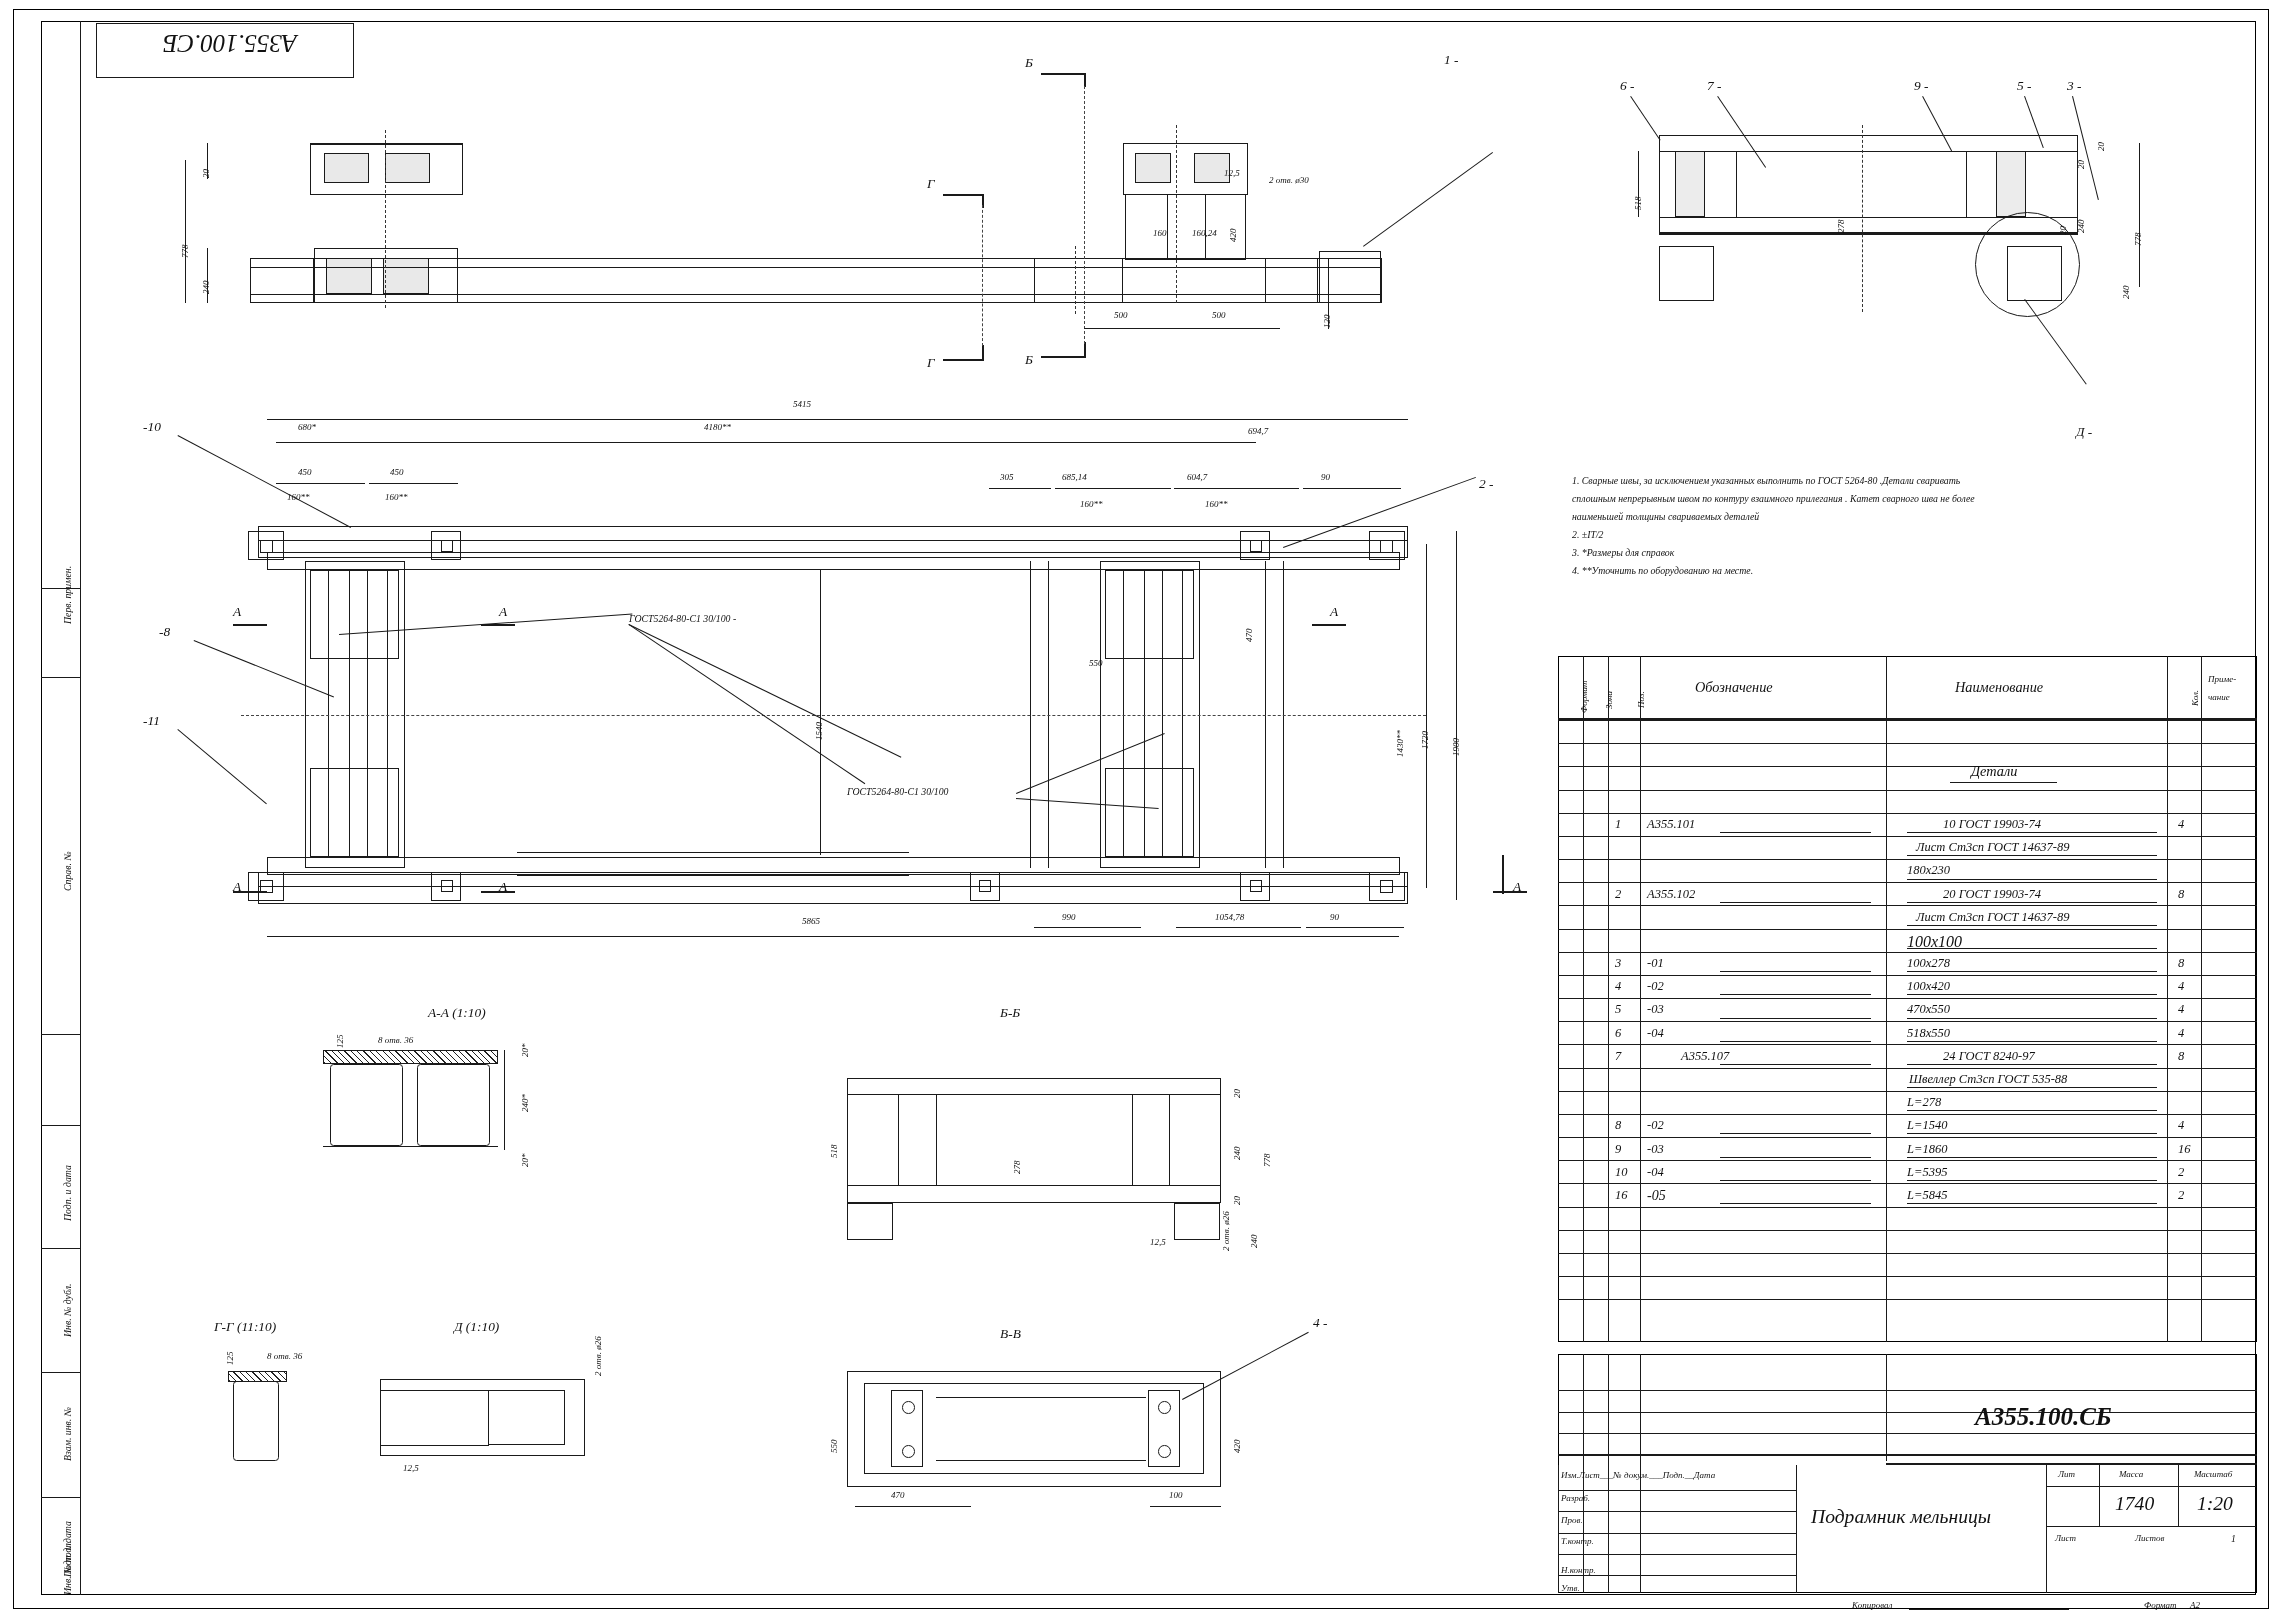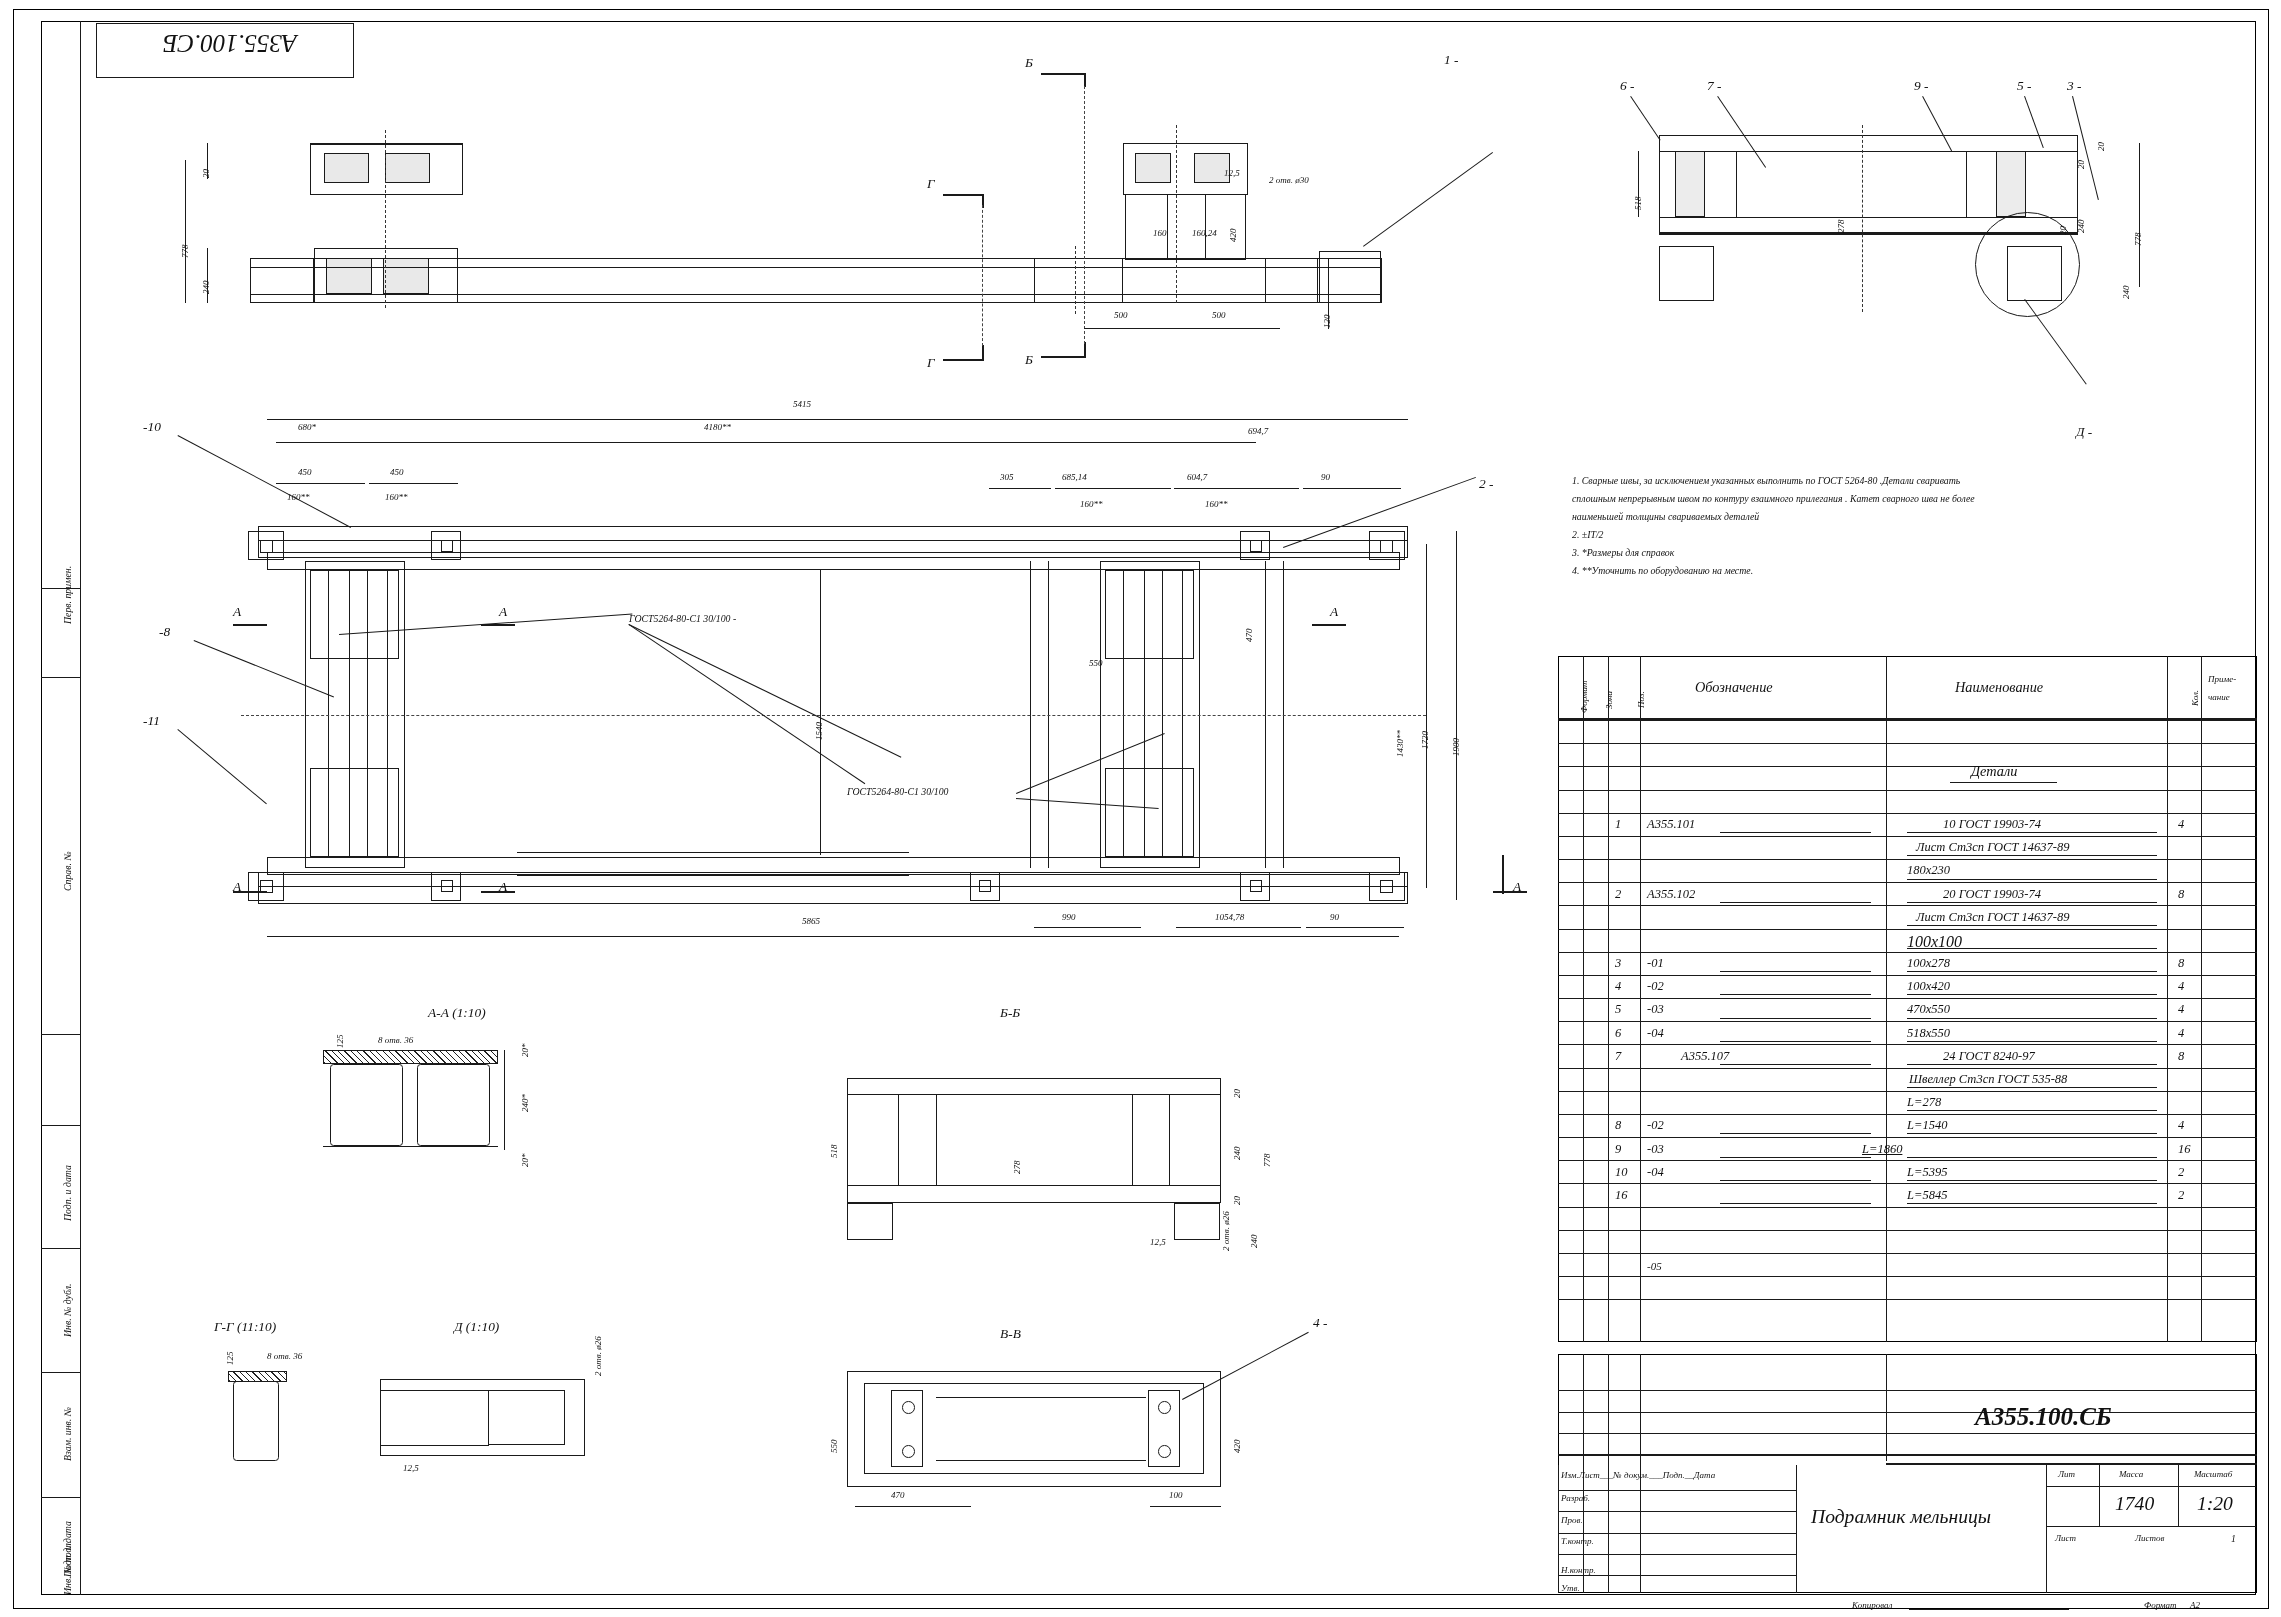--- a/index.html
+++ b/index.html
@@ -490,30 +490,30 @@
       <div class="txt" style="left: 1615px; top: 1118px; font-size: 12.5px;">8</div>
       <div class="txt" style="left: 1647px; top: 1118px; font-size: 12.5px;">-02</div>
       <div class="ln h" style="left: 1720px; top: 1133px; width: 151px;"></div>
       <div class="txt" style="left: 2178px; top: 1118px; font-size: 12.5px;">4</div>
       <div class="txt" style="left: 1907px; top: 1118px; font-size: 12.5px;">L=1540</div>
       <div class="ln h" style="left: 1907px; top: 1133px; width: 250px;"></div>
       <div class="txt" style="left: 1615px; top: 1142px; font-size: 12.5px;">9</div>
       <div class="txt" style="left: 1647px; top: 1142px; font-size: 12.5px;">-03</div>
       <div class="ln h" style="left: 1720px; top: 1157px; width: 151px;"></div>
       <div class="txt" style="left: 2178px; top: 1142px; font-size: 12.5px;">16</div>
-      <div class="txt" style="left: 1862px; top: 1142px; font-size: 12.5px; text-decoration: underline;">L=1860</div>
+      <div class="txt" style="left: 1907px; top: 1142px; font-size: 12.5px;">L=1860</div>
       <div class="ln h" style="left: 1907px; top: 1157px; width: 250px;"></div>
       <div class="txt" style="left: 1615px; top: 1165px; font-size: 12.5px;">10</div>
       <div class="txt" style="left: 1647px; top: 1165px; font-size: 12.5px;">-04</div>
       <div class="ln h" style="left: 1720px; top: 1180px; width: 151px;"></div>
       <div class="txt" style="left: 2178px; top: 1165px; font-size: 12.5px;">2</div>
       <div class="txt" style="left: 1907px; top: 1165px; font-size: 12.5px;">L=5395</div>
       <div class="ln h" style="left: 1907px; top: 1180px; width: 250px;"></div>
       <div class="txt" style="left: 1615px; top: 1188px; font-size: 12.5px;">16</div>
-      <div class="txt" style="left: 1647px; top: 1260px; font-size: 11px;">-05</div>
+      <div class="txt" style="left: 1647px; top: 1188px; font-size: 14px;">-05</div>
       <div class="ln h" style="left: 1720px; top: 1203px; width: 151px;"></div>
       <div class="txt" style="left: 2178px; top: 1188px; font-size: 12.5px;">2</div>
       <div class="txt" style="left: 1907px; top: 1188px; font-size: 12.5px;">L=5845</div>
       <div class="ln h" style="left: 1907px; top: 1203px; width: 250px;"></div>
     </div>
 
   <div class="box2" style="left:1558px;top:1354px;width:699px;height:239px;"></div>
   <div class="ln v" style="left:1583px;top:1354px;height:239px;"></div>
   <div class="ln v" style="left:1608px;top:1354px;height:239px;"></div>
   <div class="ln v" style="left:1640px;top:1354px;height:239px;"></div>

